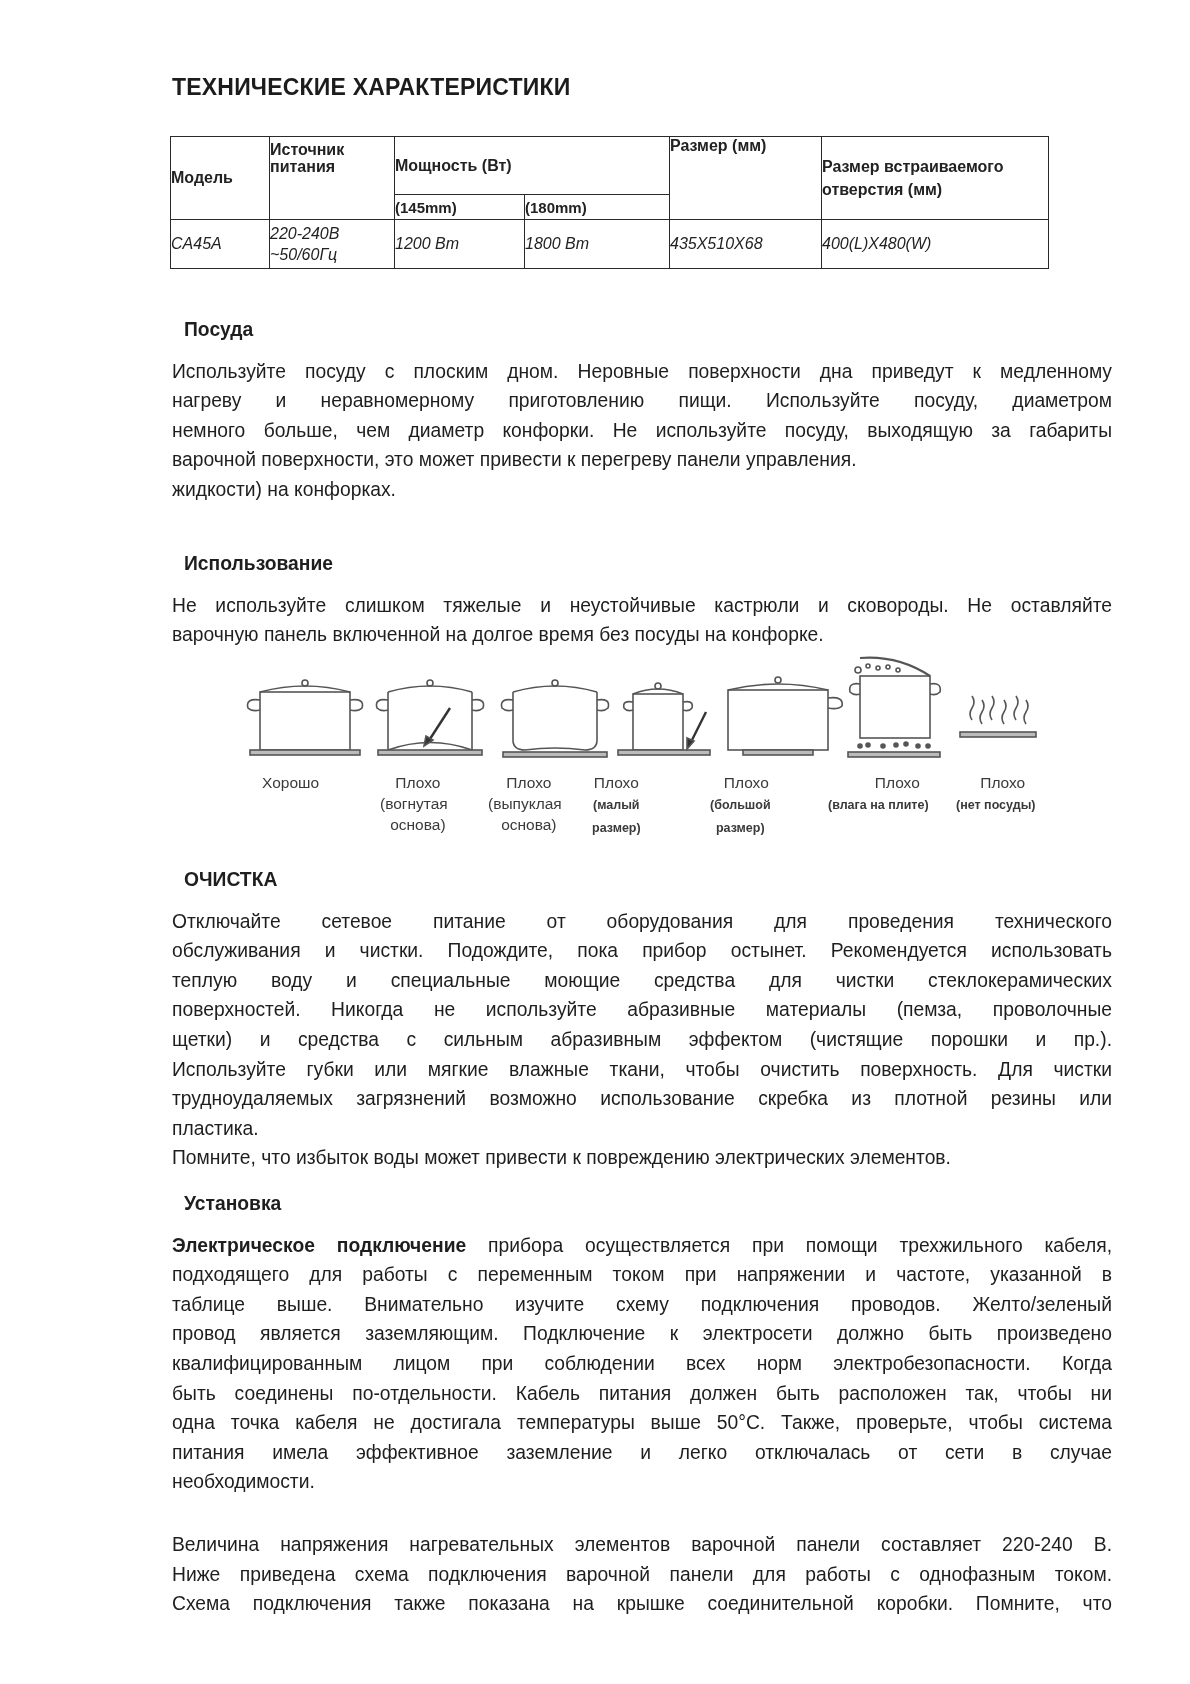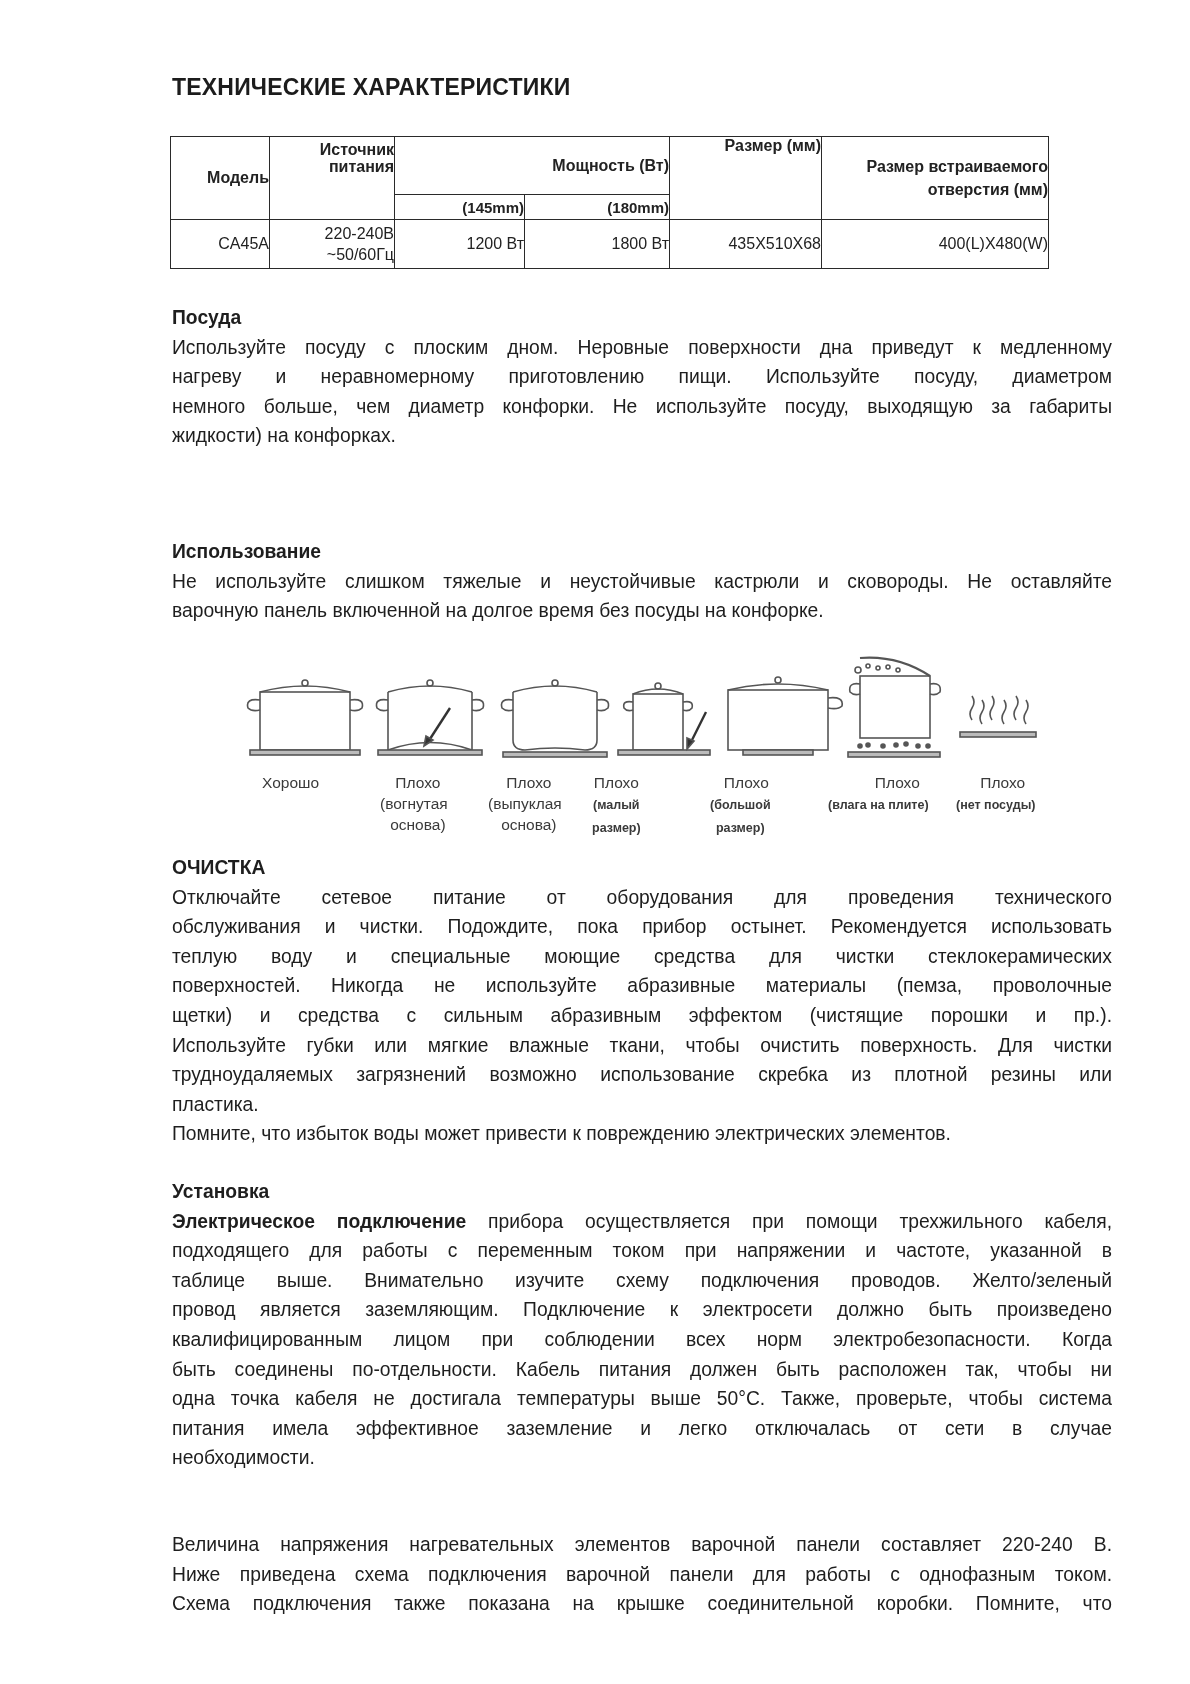--- a/index.html
+++ b/index.html
@@ -3,29 +3,29 @@
 <meta charset="utf-8">
 <style>
   html, body { margin: 0; padding: 0; background: #ffffff; }
   body { width: 1190px; height: 1684px; position: relative; overflow: hidden;
          font-family: "Liberation Sans", "DejaVu Sans", sans-serif; color: #1a1a1a; }
   .page { position: absolute; left: 0; top: 0; width: 1190px; height: 1684px; border-radius: 11px; }
   .title { position: absolute; left: 172px; top: 74px; font-size: 23px; font-weight: bold;
            letter-spacing: 0.2px; color: #1c1c1c; }
   table.spec { position: absolute; left: 170px; top: 136px; border-collapse: collapse;
                font-size: 16px; color: #222; }
-  table.spec td, table.spec th { border: 1.6px solid #2a2a2a; text-align: right; vertical-align: middle;
+  table.spec td, table.spec th { border: 1.6px solid #2a2a2a; text-align: left; vertical-align: middle;
                padding: 0; }
   table.spec th { font-weight: bold; }
   .c1 { width: 98px; } .c2 { width: 124px; } .c3 { width: 129px; } .c4 { width: 144px; }
   .c5 { width: 151px; } .c6 { width: 226px; }
-  .h1row { height: 58px; } .h2row { height: 25px; } .drow { height: 49px; }
+  .h1row { height: 58px; } .h2row { height: 25px; } .drow { height: 49px; font-style: italic; }
   .section { position: absolute; left: 172px; width: 940px; font-size: 19.3px; line-height: 29.6px;
              color: #1e1e1e; }
-  .section h2 { margin: 0; font-size: 19.3px; font-weight: bold; line-height: 29.6px; }
+  .section h2 { margin: 12px; font-size: 19.3px; font-weight: bold; line-height: 29.6px; }
   .jl { text-align: justify; text-align-last: justify; display: block; }
   .pots { position: absolute; left: 240px; top: 650px; width: 800px; height: 190px; }
   .pot-label { position: absolute; text-align: center; font-family: "Liberation Sans", sans-serif;
                color: #3a3a3a; font-size: 15.5px; line-height: 21px; }
   .pot-label .small { font-size: 12.5px; font-weight: bold; color: #3a3a3a; }
   b.bold { font-weight: bold; }
 </style>
 </head>
 <body>
 
@@ -64,20 +64,21 @@
       <td>400(L)X480(W)</td>
     </tr>
   </tbody>
     </table>
 
   <div class="section" style="top: 303px;">
     <h2>Посуда</h2>
     <span class="jl">Используйте посуду с плоским дном. Неровные поверхности дна приведут к медленному</span>
     <span class="jl">нагреву и неравномерному приготовлению пищи. Используйте посуду, диаметром</span>
     <span class="jl">немного больше, чем диаметр конфорки. Не используйте посуду, выходящую за габариты</span>
+    <span style="display:block;">варочной поверхности, это может привести к перегреву панели управления.</span>
     <span style="display:block;">жидкости) на конфорках.</span>
   </div>
 
   <div class="section" style="top: 537px;">
     <h2>Использование</h2>
     <span class="jl">Не используйте слишком тяжелые и неустойчивые кастрюли и сковороды. Не оставляйте</span>
     <span style="display:block;">варочную панель включенной на долгое время без посуды на конфорке.</span>
   </div>
 
   <div class="pots">

